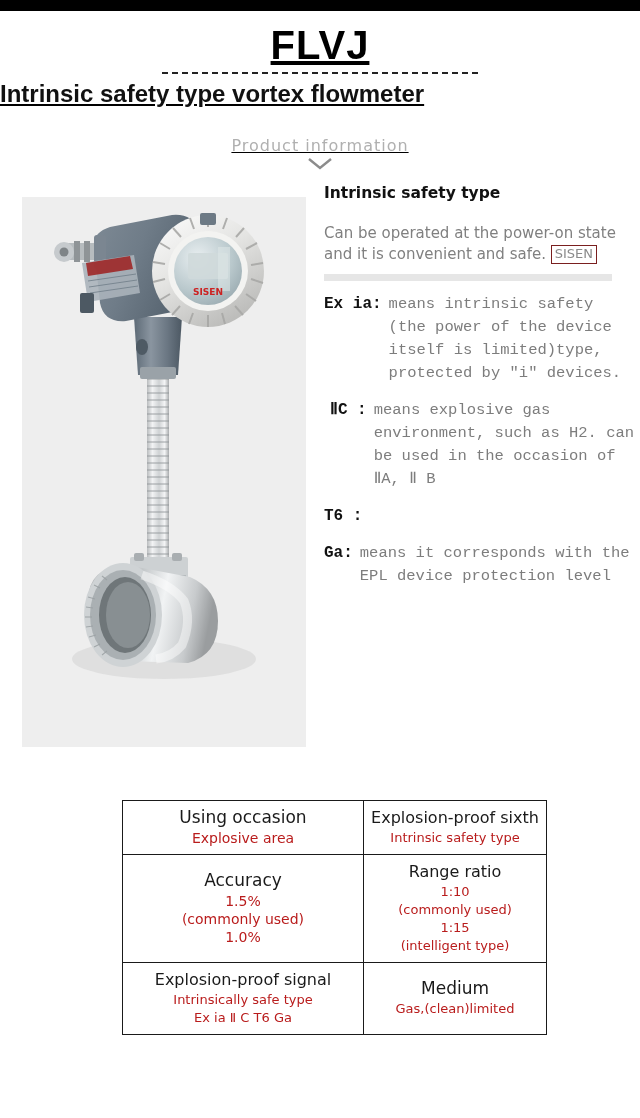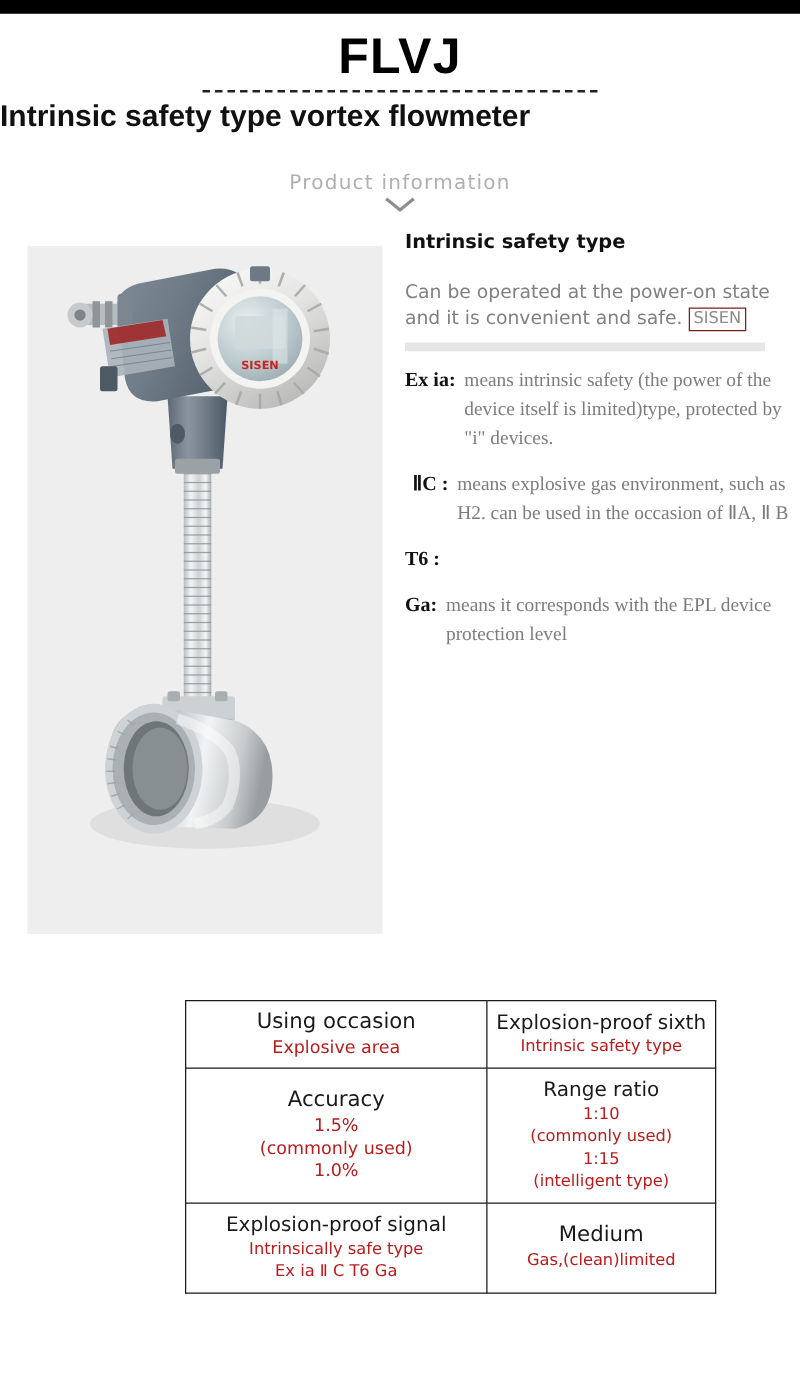--- a/index.html
+++ b/index.html
@@ -19,20 +19,21 @@
     left: 0; top: 0;
     width: 640px; height: 11px;
     background: #000000;
   }
 
   
   .header {
     position: absolute;
     left: 0; top: 11px;
     width: 640px;
+    text-decoration: underline;
   }
   .title-main {
     text-align: center;
     font-size: 40px;
     font-weight: bold;
     color: #000000;
     letter-spacing: 1px;
     line-height: 52px;
     margin-top: 8px;
   }
@@ -106,21 +107,21 @@
   }
   .gray-bar {
     width: 288px; height: 7px;
     background: #e6e6e6;
     margin-top: 9px;
   }
 
   .def-row {
     display: flex;
     margin-top: 12px;
-    font-family: Liberation Serif, serif;
+    font-family: Liberation Mono, monospace;
   }
   .def-row.tight { margin-top: 14px; }
   .def-key {
     flex: 0 0 auto;
     font-size: 16px;
     font-weight: bold;
     color: #111111;
     line-height: 23px;
     white-space: nowrap;
     padding-right: 7px;
@@ -129,21 +130,21 @@
     flex: 1 1 auto;
     font-size: 15.5px;
     color: #7d7d7d;
     line-height: 23px;
   }
   .def-key.ind-1 { padding-left: 6px; }
 
   
   .spec-table {
     position: absolute;
-    left: 148px; top: 800px;
+    left: 122px; top: 800px;
     width: 406px;
     border-collapse: collapse;
     table-layout: fixed;
   }
   .spec-table td {
     border: 1.5px solid #1a1a1a;
     text-align: center;
     vertical-align: middle;
     padding: 6px 4px 7px 4px;
     font-family: "DejaVu Sans", sans-serif;

